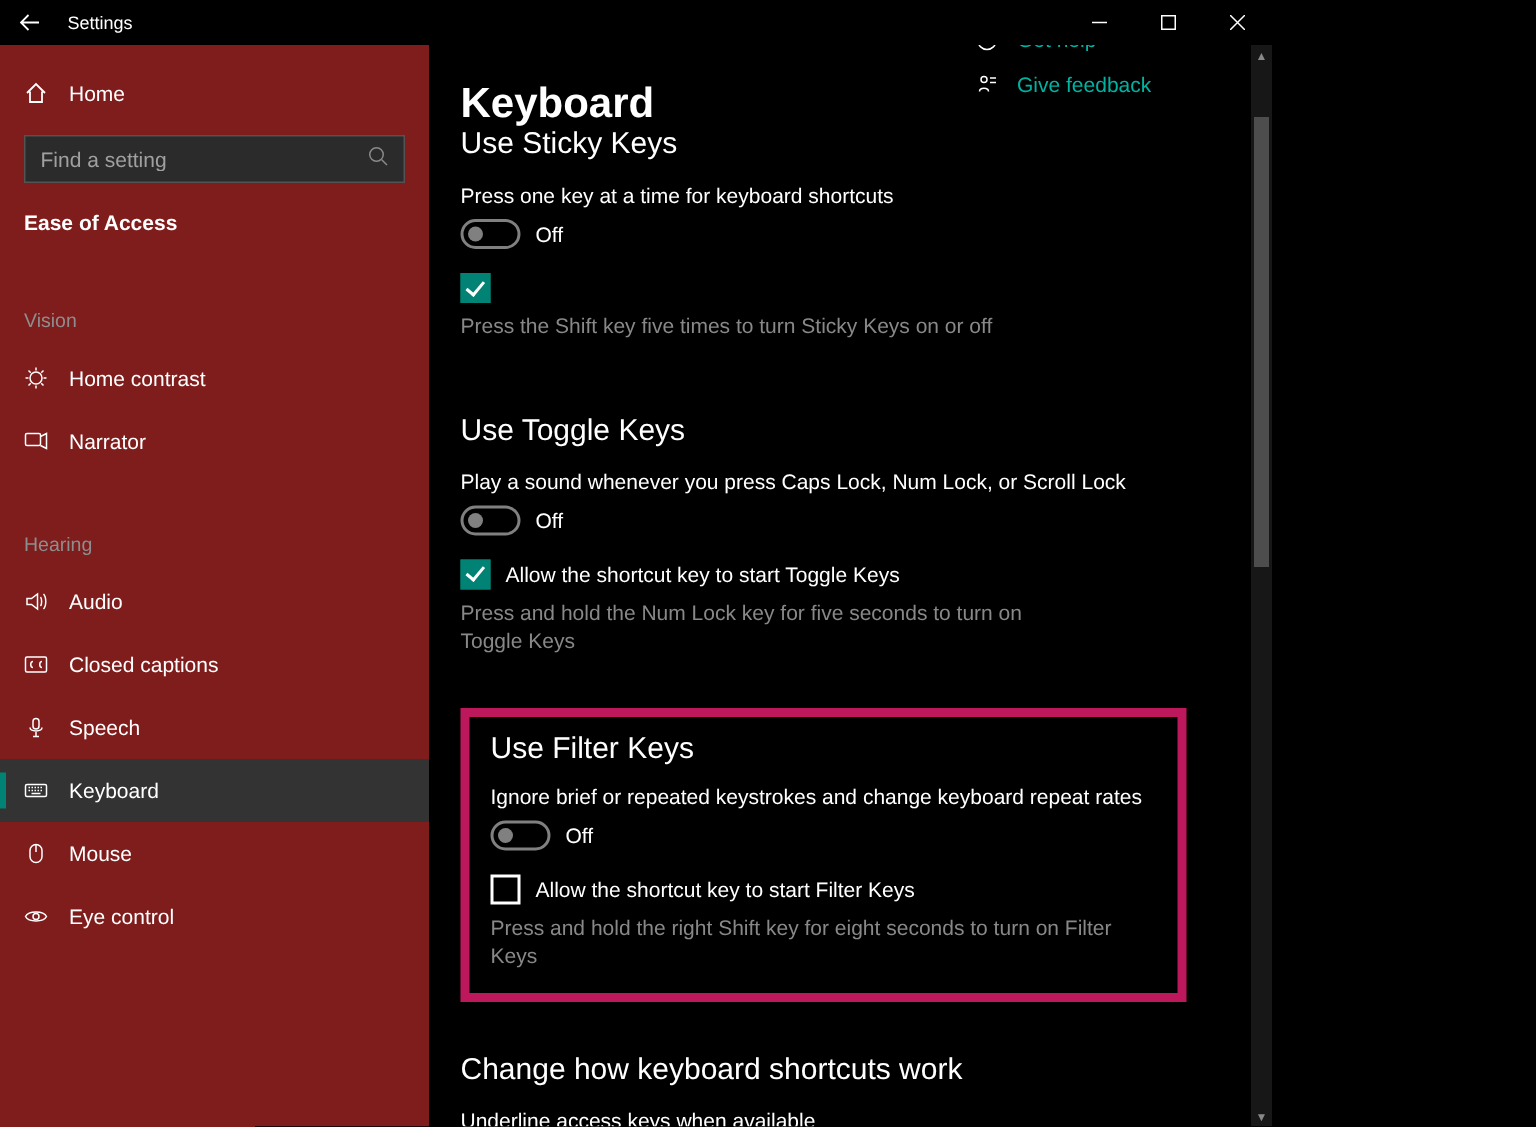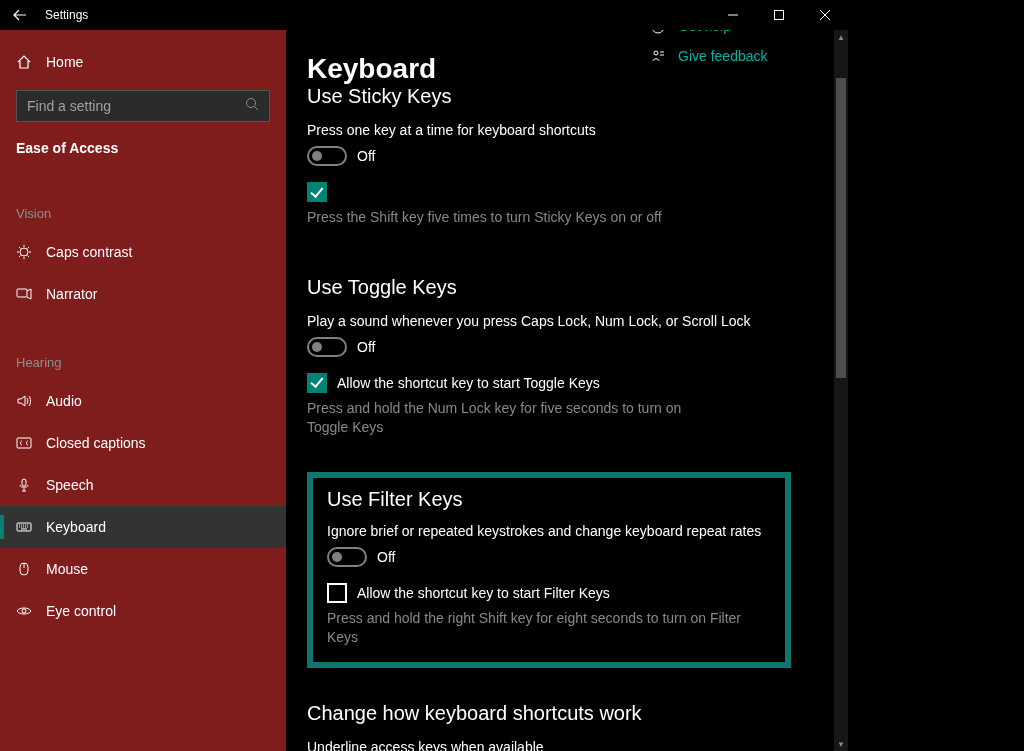--- a/index.html
+++ b/index.html
@@ -39,21 +39,21 @@
   .hint { font-size: 14px; color: #888; margin-top: 6px; max-width: 400px; line-height: 1.4; }
   .toggle-row { display: flex; align-items: center; gap: 10px; margin-top: 8px; }
   .toggle { width: 40px; height: 20px; border: 2px solid #808080; border-radius: 20px; position: relative; background: #000; flex-shrink:0; }
   .toggle .knob { position: absolute; width: 10px; height: 10px; border-radius: 50%; background: #808080; left: 3px; top: 3px; }
   .toggle-label { font-size: 14px; }
   .check-row { display: flex; align-items: center; gap: 10px; margin-top: 16px; }
   .checkbox { width: 20px; height: 20px; border: 2px solid #fff; display: flex; align-items: center; justify-content: center; flex-shrink: 0; }
   .checkbox.checked { background: #008274; border-color: #008274; }
   .checkbox.checked::after { content: ""; width: 10px; height: 5px; border-left: 2px solid #fff; border-bottom: 2px solid #fff; transform: rotate(-50deg) translate(1px,-1px); }
   .check-label { font-size: 14px; }
-  .highlight-box { border: 6px solid #0f766e; background: #000; padding: 10px 14px 14px 14px; margin-top: 34px; width: 484px; }
+  .highlight-box { border: 6px solid #be185d; background: #000; padding: 10px 14px 14px 14px; margin-top: 34px; width: 484px; }
   .highlight-box h2 { margin-top: 0; }
   
   .side-links { position: absolute; top: 0; right: 28px; width: 170px; }
   .side-link { display: flex; align-items: center; gap: 12px; color: #00b3a1; font-size: 14px; margin-bottom: 14px; }
   .side-link .icon { color: #fff; width:16px; display:flex; justify-content:center;}
   .scrollbar { position:absolute; right:0; top:0; bottom:0; width:14px; background:#171717;}
   .scroll-thumb { position:absolute; left:2px; right:2px; top:48px; height:300px; background:#4d4d4d;}
   .scroll-arrow { position:absolute; left:0; right:0; height:14px; display:flex; align-items:center; justify-content:center; color:#888; font-size:8px;}
   .scroll-arrow.top{top:0;} .scroll-arrow.bot{bottom:0;}
 </style>
@@ -110,21 +110,21 @@
         </div>
         <div class="category">Ease of Access</div>
       </div>
 
       <div class="group-label first">Vision</div>
       <div class="nav-item">
         <svg width="16" height="16" viewBox="0 0 16 16">
             <circle cx="8" cy="8" r="4" stroke="#fff" fill="none"></circle>
             <path d="M8 1v2M8 13v2M1 8h2M13 8h2M3 3l1.5 1.5M11.5 11.5L13 13M13 3l-1.5 1.5M4.5 11.5L3 13" stroke="#fff"></path>
           </svg>
-        <span>Caps contrast</span>
+        <span>Home contrast</span>
       </div>
       <div class="nav-item">
         <svg width="16" height="16" viewBox="0 0 16 16">
             <rect x="1" y="3" width="10" height="8" rx="1" stroke="#fff" fill="none"></rect>
             <path d="M11 5l4-2v10l-4-2" stroke="#fff" fill="none"></path>
           </svg>
         <span>Narrator</span>
       </div>
 
       <div class="group-label">Hearing</div>

